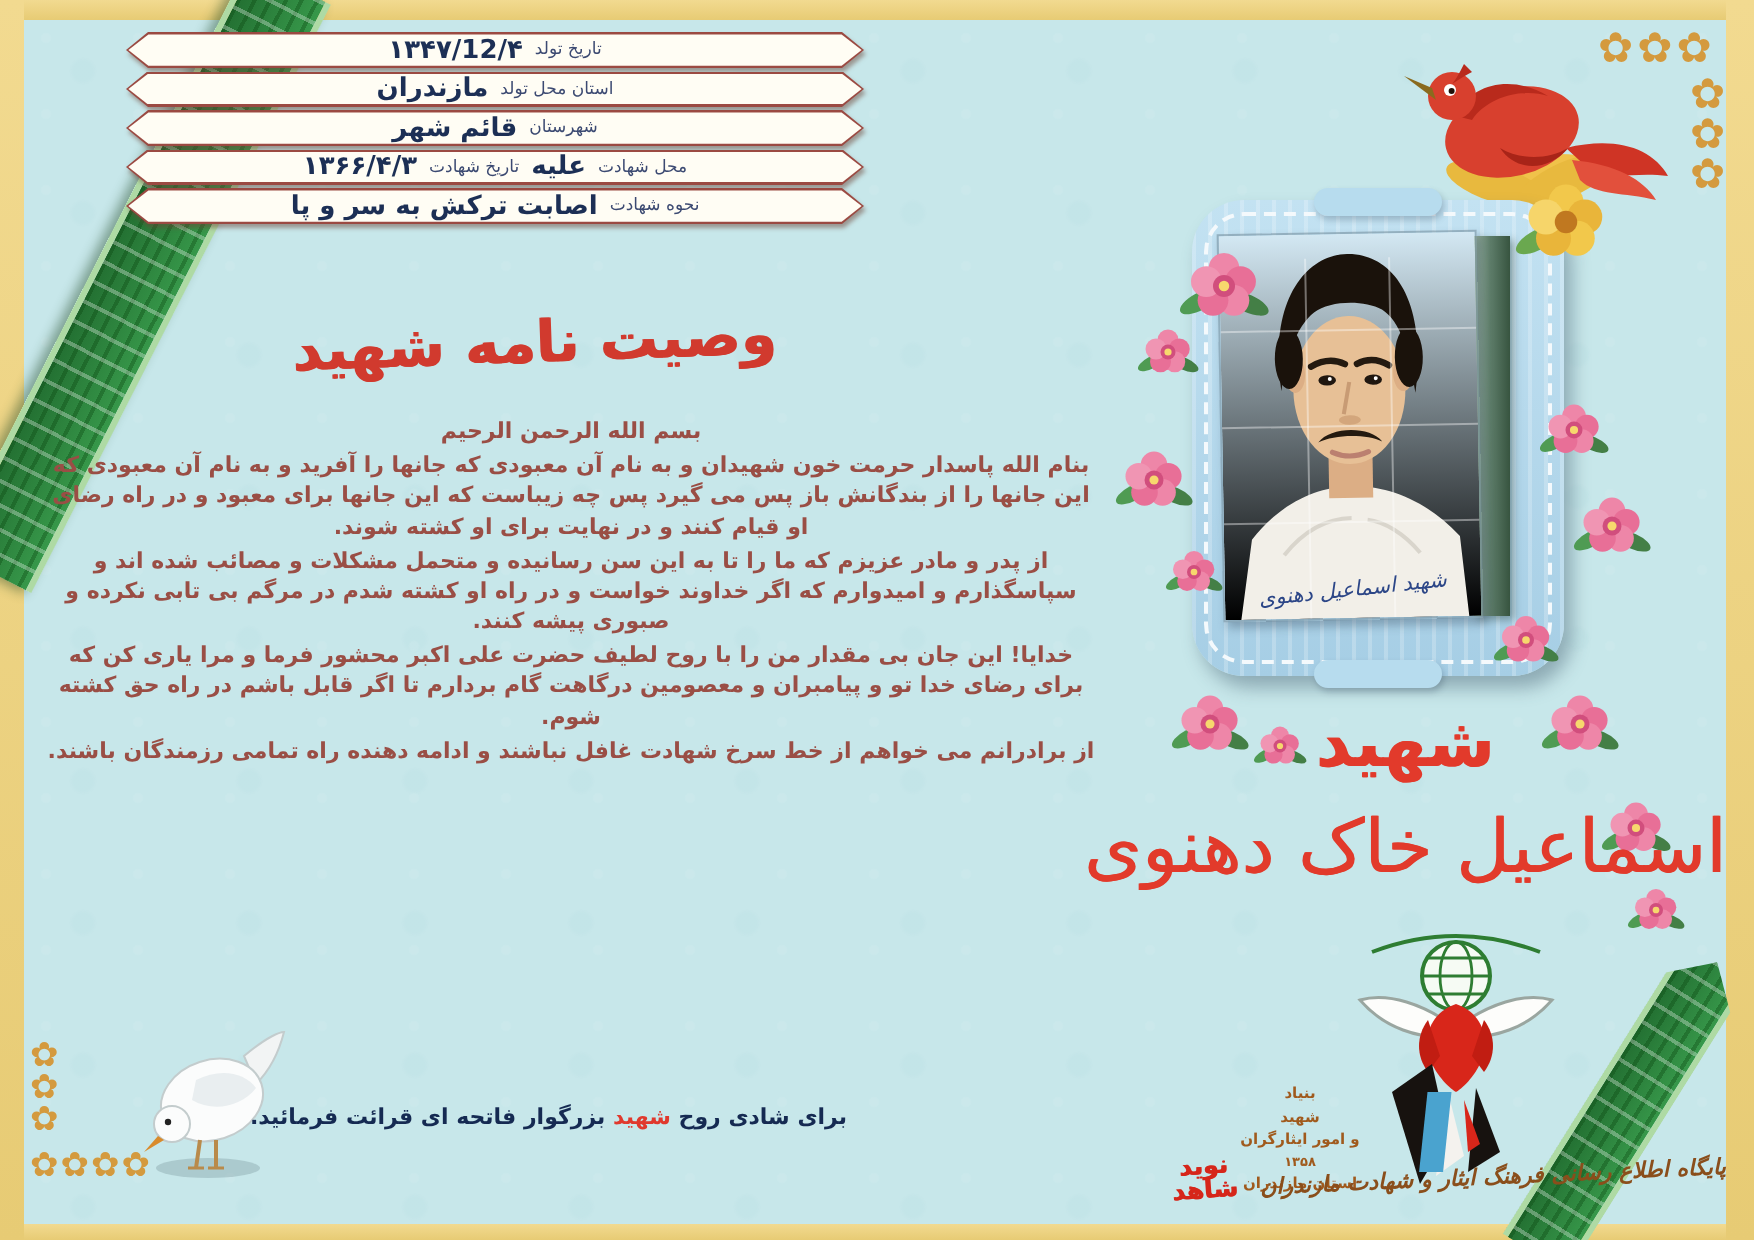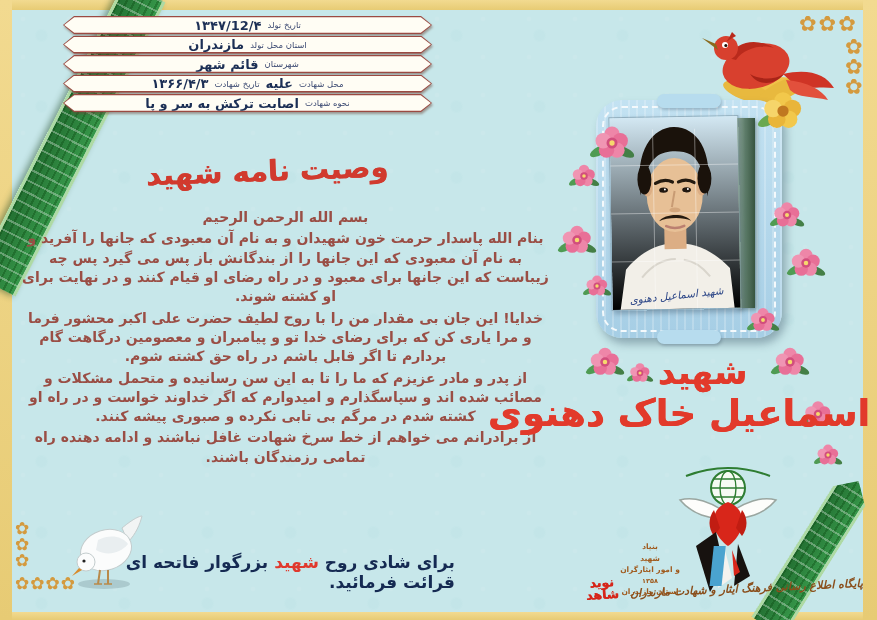--- a/index.html
+++ b/index.html
@@ -36,21 +36,21 @@
   .info-row .inner{position:absolute;inset:1.2px;background:#fffdf4;
     clip-path:polygon(0 50%,10px 0,calc(100% - 10px) 0,100% 50%,calc(100% - 10px) 100%,10px 100%);
     display:flex;direction:rtl;align-items:center;justify-content:center;gap:6px;white-space:nowrap;}
   .info-label{font-size:8.5px;color:#3c4a72;font-weight:normal;}
   .info-value{font-size:13px;color:#1c2f55;font-weight:bold;}
   
   .title{position:absolute;left:112px;top:154px;width:310px;z-index:3;text-align:center;
     font-size:29px;font-weight:bold;color:#d13a2e;transform:rotate(-2deg);
     text-shadow:.6px 0 currentColor;}
   .testament{position:absolute;left:22px;top:208px;width:527px;z-index:3;direction:rtl;
-    text-align:center;color:#9a4e45;font-size:14px;line-height:1.38;font-weight:600;}
+    text-align:center;color:#9a4e45;font-size:11px;line-height:1.38;font-weight:600;}
   .testament p{margin:0 0 2px;}
   
   .photo-frame{position:absolute;left:596px;top:100px;width:186px;height:238px;z-index:3;
     background:
       repeating-linear-gradient(90deg, rgba(255,255,255,.22) 0 2px, transparent 2px 8px),
       linear-gradient(#c3e2f2,#a6cee5);
     border-radius:26px;box-shadow:4px 6px 9px rgba(55,80,100,.4);}
   .photo-frame::before{content:"";position:absolute;inset:6px;border:2px dashed #f4f9fc;
     border-radius:20px;}
   .frame-tab{position:absolute;left:50%;transform:translateX(-50%);width:64px;height:14px;
@@ -60,34 +60,34 @@
     border:1px solid rgba(110,135,150,.55);box-shadow:2px 3px 5px rgba(50,70,90,.35);overflow:hidden;}
   .photo-edge{position:absolute;left:141px;top:18px;width:18px;height:190px;
     background:linear-gradient(90deg,#9db7a4,#5e7d6a 45%,#37543f);
     box-shadow:2px 2px 4px rgba(40,60,50,.4);}
   .signature{position:absolute;left:0;bottom:8px;width:100%;text-align:center;
     font-size:10.5px;font-style:italic;color:#2c4687;transform:rotate(-5deg);}
   
   .martyr-name{position:absolute;left:535px;top:352px;width:335px;z-index:4;text-align:center;
     direction:rtl;color:#e23a2b;}
   .martyr-name .shahid{font-size:34px;font-weight:bold;text-shadow:.5px 0 currentColor;}
-  .martyr-name .name{font-size:37px;font-weight:bold;white-space:nowrap;
+  .martyr-name .name{font-size:37px;font-weight:normal;margin-top:10px;white-space:nowrap;
     text-shadow:.5px 0 currentColor;}
   
   .motif{position:absolute;z-index:2;color:#d6922c;opacity:.9;}
   .motif span{display:block;}
   .motif.row{display:flex;gap:2px;}
   .motif.col{display:flex;flex-direction:column;gap:0;line-height:.95;}
   .tr-row{left:799px;top:12px;font-size:21px;}
   .tr-col{left:845px;top:38px;font-size:21px;}
   .bl-col{left:15px;top:520px;font-size:17px;}
   .bl-row{left:15px;top:573px;font-size:17px;display:flex;gap:1px;}
   
   .footer-line{position:absolute;left:125px;top:552px;width:330px;z-index:4;direction:rtl;
-    text-align:right;font-size:17px;font-weight:bold;color:#152a52;}
+    text-align:left;font-size:11px;font-weight:bold;color:#152a52;}
   .footer-line .red{color:#e0392d;}
   
   .logo-text{position:absolute;left:618px;top:541px;width:64px;z-index:3;direction:rtl;
     text-align:center;font-size:7.5px;line-height:1.55;font-weight:bold;color:#a05a1d;}
   .logo-text .yr{font-size:6.5px;}
   
   .watermark{position:absolute;right:14px;top:577px;z-index:5;direction:rtl;display:flex;
     align-items:center;gap:5px;}
   .wm-text{font-size:11px;font-style:italic;font-weight:bold;color:#8a4e1b;white-space:nowrap;
     transform:rotate(-2.5deg);}
@@ -265,22 +265,22 @@
     <use href="#flw" transform="translate(763,320) scale(0.8)"></use>
     <use href="#flw" transform="translate(790,362) scale(0.95)"></use>
     <use href="#flw" transform="translate(818,414) scale(0.85)"></use>
     <use href="#flw" transform="translate(828,455) scale(0.7)"></use>
   </svg>
 
   <div class="title">وصیت نامه شهید</div>
   <div class="testament">
     <p>بسم الله الرحمن الرحیم</p>
     <p>بنام الله پاسدار حرمت خون شهیدان و به نام آن معبودی که جانها را آفرید و به نام آن معبودی که این جانها را از بندگانش باز پس می گیرد پس چه زیباست که این جانها برای معبود و در راه رضای او قیام کنند و در نهایت برای او کشته شوند.</p>
+    <p>از پدر و مادر عزیزم که ما را تا به این سن رسانیده و متحمل مشکلات و مصائب شده اند و سپاسگذارم و امیدوارم که اگر خداوند خواست و در راه او کشته شدم در مرگم بی تابی نکرده و صبوری پیشه کنند.</p>
     <p>خدایا! این جان بی مقدار من را با روح لطیف حضرت علی اکبر محشور فرما و مرا یاری کن که برای رضای خدا تو و پیامبران و معصومین درگاهت گام بردارم تا اگر قابل باشم در راه حق کشته شوم.</p>
-    <p>از پدر و مادر عزیزم که ما را تا به این سن رسانیده و متحمل مشکلات و مصائب شده اند و سپاسگذارم و امیدوارم که اگر خداوند خواست و در راه او کشته شدم در مرگم بی تابی نکرده و صبوری پیشه کنند.</p>
     <p>از برادرانم می خواهم از خط سرخ شهادت غافل نباشند و ادامه دهنده راه تمامی رزمندگان باشند.</p>
   </div>
 
   <div class="martyr-name">
     <div class="shahid">شهید</div>
     <div class="name">اسماعیل خاک دهنوی</div>
   </div>
 
   <svg class="abs" style="left:676px;top:458px;z-index:3" width="104" height="142" viewBox="0 0 104 142">
     <path d="M10,18 Q52,2 94,18" stroke="#2e7d32" stroke-width="2" fill="none"></path>

